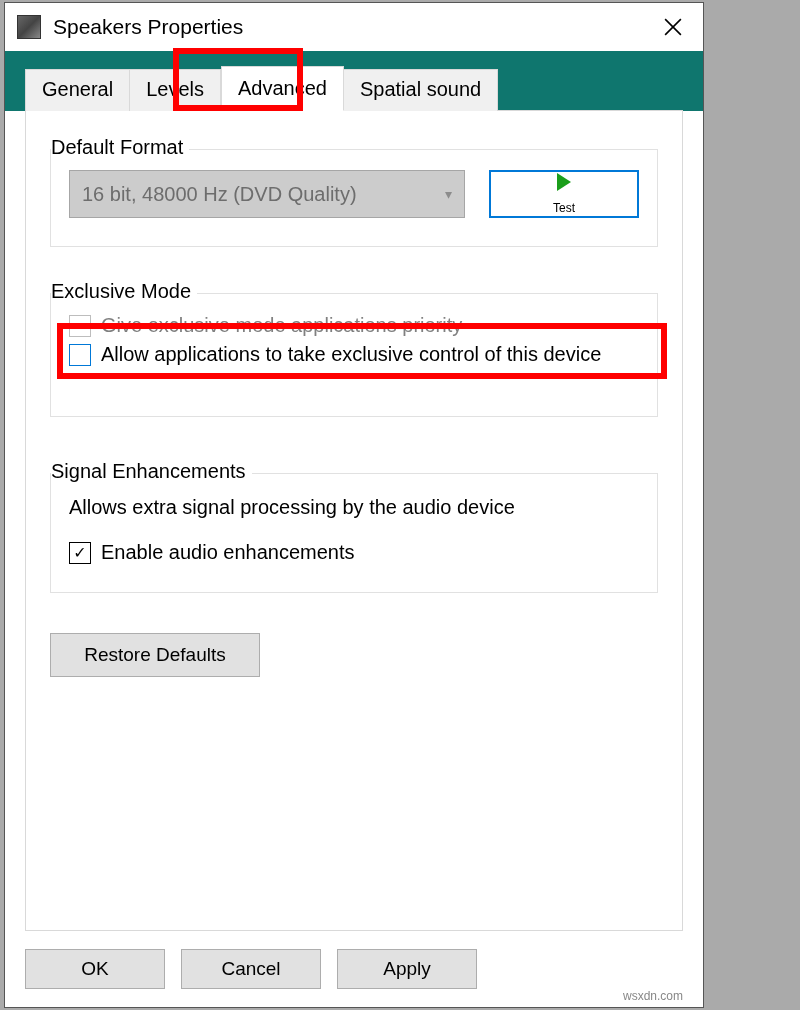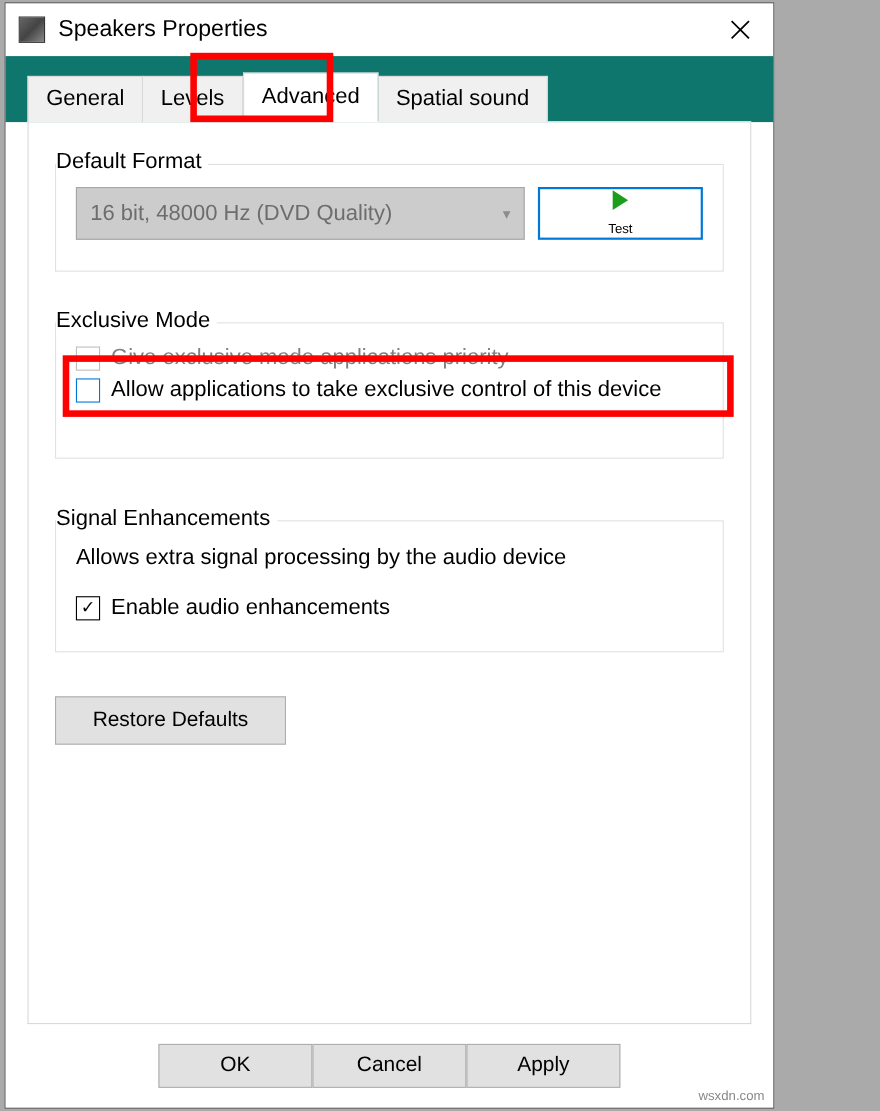--- a/index.html
+++ b/index.html
@@ -106,21 +106,21 @@
   .group-label {
     position: absolute;
     top: -14px;
     left: 0px;
     background: #fff;
     padding: 0 6px 0 0;
     font-size: 20px;
   }
   .group p { margin: 0 0 20px 0; line-height: 1.35; font-size: 20px; }
 
-  .format-row { display:flex; gap: 12px; align-items: stretch; }
+  .format-row { display:flex; gap: 24px; align-items: stretch; }
   .dropdown {
     flex: 1;
     background: #ccc;
     border: 1px solid #a6a6a6;
     color: #6d6d6d;
     height: 48px;
     display:flex; align-items:center;
     padding: 0 12px;
     position: relative;
     font-size: 20px;
@@ -167,32 +167,32 @@
   .restore-btn {
     margin-top: 40px;
     width: 210px; height: 44px;
     background: #e1e1e1;
     border: 1px solid #adadad;
     display:flex; align-items:center; justify-content:center;
     font-size: 19px;
   }
 
   .button-row {
-    display:flex; justify-content:center;
+    display:flex; gap: 16px; justify-content:flex-start;
     padding: 18px 20px 18px 20px;
   }
   .button-row .btn {
     width: 140px; height: 40px;
     background: #e1e1e1;
     border: 1px solid #adadad;
     display:flex; align-items:center; justify-content:center;
     font-size: 19px;
   }
   .watermark {
-    position:absolute; bottom:4px; right:8px;
+    position:absolute; bottom:4px; right:20px;
     font-size:12px; color:#888;
   }
 </style>
 </head>
 <body>
 
 <div class="window">
 
   <div class="titlebar">
     <div class="app-icon"></div>

